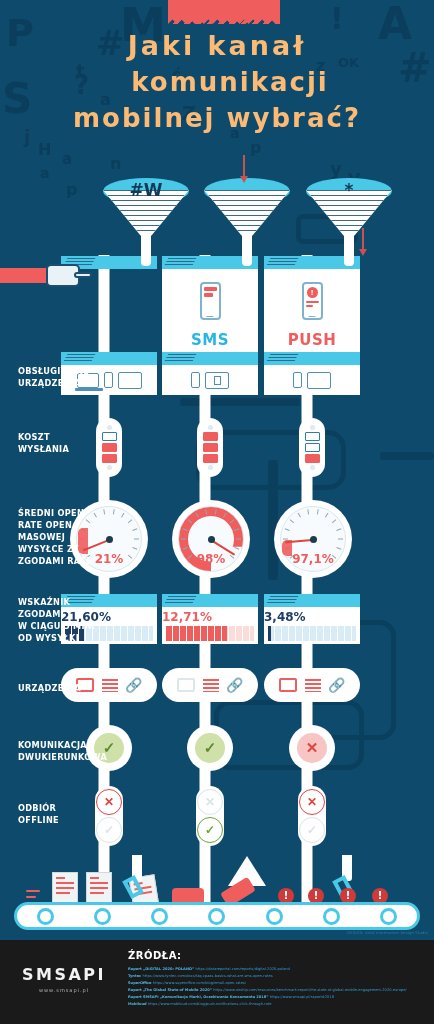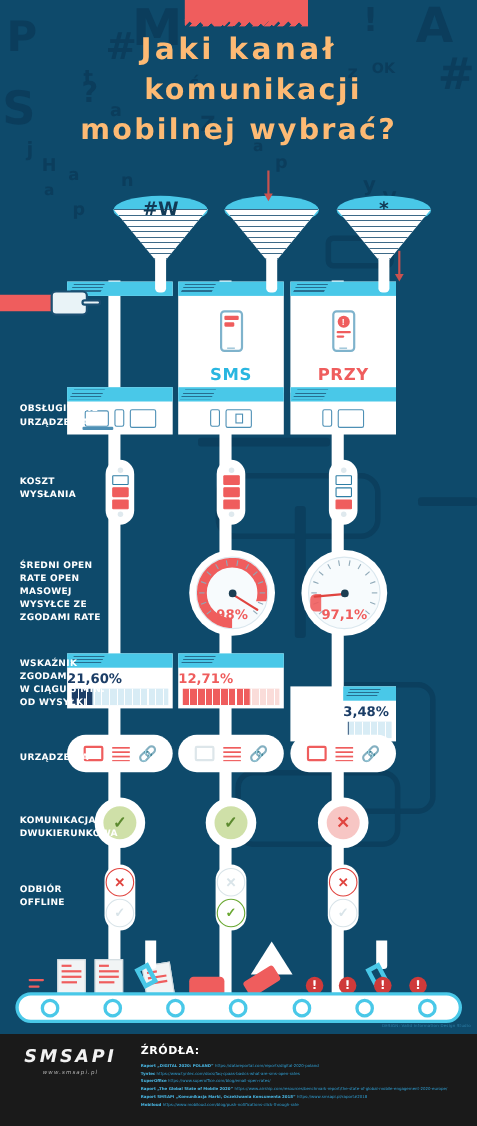--- a/index.html
+++ b/index.html
@@ -211,22 +211,22 @@
   .claw { position:absolute; z-index:4; }
   .claw .arm { position:absolute; left:10px; top:0; width:10px; height:26px; background:#fff; border-radius:0 0 3px 3px; }
   .claw .jaw { position:absolute; top:22px; width:14px; height:20px; border:4px solid #49c8e8; }
   .cone-obj { position:absolute; width:0; height:0; border-left:19px solid transparent;
               border-right:19px solid transparent; border-bottom:30px solid #ffffff; z-index:3; }
   .tube { position:absolute; background:#ef5d5d; border-radius:3px; z-index:3; }
   .bubble { position:absolute; background:#ef5d5d; border-radius:4px; z-index:3; }
 
   
   .footer { position:absolute; left:0; top:940px; width:434px; height:84px; background:#1a1a1a; z-index:6; }
-  .footer .logo { position:absolute; left:22px; top:10px; color:#f2f2f2;
-                  font-size:16px; font-weight:bold; letter-spacing:2.5px; font-family:"DejaVu Sans",sans-serif;font-style:italic; }
+  .footer .logo { position:absolute; left:22px; top:25px; color:#f2f2f2;
+                  font-size:16px; font-weight:bold; letter-spacing:2.5px; font-family:"DejaVu Sans",sans-serif; }
   .footer .logo small { display:block; font-size:5px; letter-spacing:1px; color:#b5b5b5; font-weight:normal; margin-top:3px; text-align:center; }
   .footer .zrodla { position:absolute; left:128px; top:10px; color:#ffffff;
                     font-size:10px; font-weight:bold; letter-spacing:.5px; font-family:"DejaVu Sans",sans-serif; }
   .footer .srcs { position:absolute; left:128px; top:26px; width:300px; }
   .footer .srcs div { color:#2e9fd4; font-size:3.6px; line-height:1.95; white-space:nowrap; font-family:"DejaVu Sans",sans-serif; }
   .footer .srcs b { color:#49b7e4; }
   .design-credit { position:absolute; right:6px; top:931px; color:#2d7fa8; font-size:3.6px; z-index:6;
                    font-family:"DejaVu Sans",sans-serif; letter-spacing:.2px; }
 </style>
 </head>
@@ -383,21 +383,21 @@
       <div class="art">
         <div class="phone">
             <div class="scr">
               <div class="badge-dot">!</div>
               <div class="bar" style="background:#ef5d5d;height:2px"></div>
               <div class="bar" style="background:#ef5d5d;height:2px;width:60%"></div>
             </div>
             <div class="home"></div>
           </div>
       </div>
-      <div class="channel-title t-push">PRZY</div>
+      <div class="channel-title t-push">PUSH</div>
     </div>
   </div>
 
   <div class="card" style="left:61px;top:352px;">
     <div class="cap">
         <div class="streak"></div>
       </div>
     <div class="devices">
       <div class="dev-laptop"></div>
       <div class="dev-phone"></div>
@@ -440,20 +440,43 @@
     <div class="bolt"></div>
   </div>
   <div class="meter" style="left:299px;top:418px;">
     <div class="bolt"></div>
     <div class="cell"></div>
       <div class="cell"></div>
       <div class="cell on"></div>
     <div class="bolt"></div>
   </div>
 
+  <div class="gauge" style="left:70px;top:500px;">
+    <div class="face"></div>
+    <div class="ticks">
+      <i style="transform:translateX(-50%) rotate(-130deg)"></i>
+        <i style="transform:translateX(-50%) rotate(-110deg)"></i>
+      <i style="transform:translateX(-50%) rotate(-90deg)"></i>
+        <i style="transform:translateX(-50%) rotate(-70deg)"></i>
+      <i style="transform:translateX(-50%) rotate(-50deg)"></i>
+        <i style="transform:translateX(-50%) rotate(-30deg)"></i>
+      <i style="transform:translateX(-50%) rotate(-10deg)"></i>
+        <i style="transform:translateX(-50%) rotate(10deg)"></i>
+      <i style="transform:translateX(-50%) rotate(30deg)"></i>
+        <i style="transform:translateX(-50%) rotate(50deg)"></i>
+      <i style="transform:translateX(-50%) rotate(70deg)"></i>
+        <i style="transform:translateX(-50%) rotate(90deg)"></i>
+      <i style="transform:translateX(-50%) rotate(110deg)"></i>
+        <i style="transform:translateX(-50%) rotate(130deg)"></i>
+    </div>
+    <div style="position:absolute;left:8px;top:28px;width:10px;height:26px;background:#ef5d5d;border-radius:5px 0 0 5px;opacity:.9"></div>
+    <div class="needle" style="width:28px;transform:rotate(158deg)"></div>
+    <div class="hub"></div>
+    <div class="val">21%</div>
+  </div>
 
   <div class="gauge" style="left:172px;top:500px;">
     <div class="face"></div>
     <div style="position:absolute;inset:7px;border-radius:50%;border:9px solid #ef5d5d;clip-path:polygon(0 0,100% 0,100% 62%,50% 62%,50% 100%,0 100%);"></div>
     <div class="ticks">
       <i style="transform:translateX(-50%) rotate(-130deg)"></i>
         <i style="transform:translateX(-50%) rotate(-110deg)"></i>
       <i style="transform:translateX(-50%) rotate(-90deg)"></i>
         <i style="transform:translateX(-50%) rotate(-70deg)"></i>
       <i style="transform:translateX(-50%) rotate(-50deg)"></i>
@@ -509,21 +532,21 @@
   <div class="card" style="left:162px;top:594px;">
     <div class="cap">
         <div class="streak"></div>
       </div>
     <div class="ruler-val" style="color:#ef5d5d">12,71%</div>
     <div class="ruler" style="background:#fadcd9">
       <div class="fill" style="width:69.1%;background:#ef5d5d"></div>
       <div class="ticks"></div>
     </div>
   </div>
-  <div class="card" style="left:264px;top:624px;padding-left:48px;">
+  <div class="card" style="left:264px;top:594px;">
     <div class="cap">
         <div class="streak"></div>
       </div>
     <div class="ruler-val" style="color:#1b3d66">3,48%</div>
     <div class="ruler">
       <div class="fill" style="width:3.5%;background:#1b3d66"></div>
       <div class="ticks"></div>
     </div>
   </div>
 

